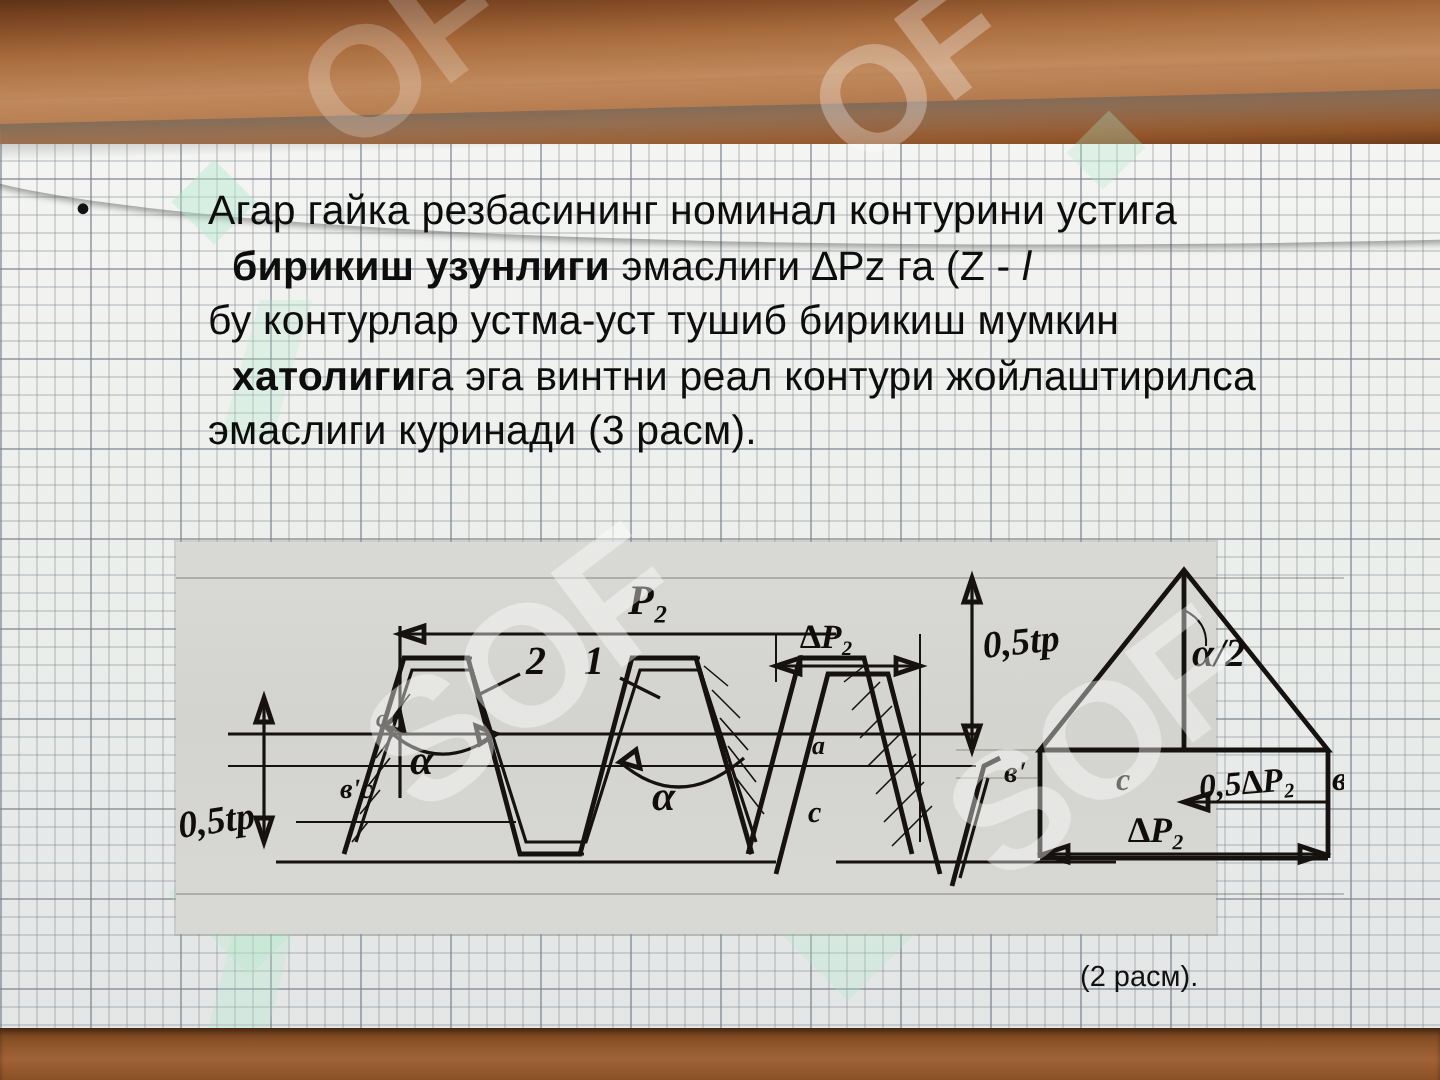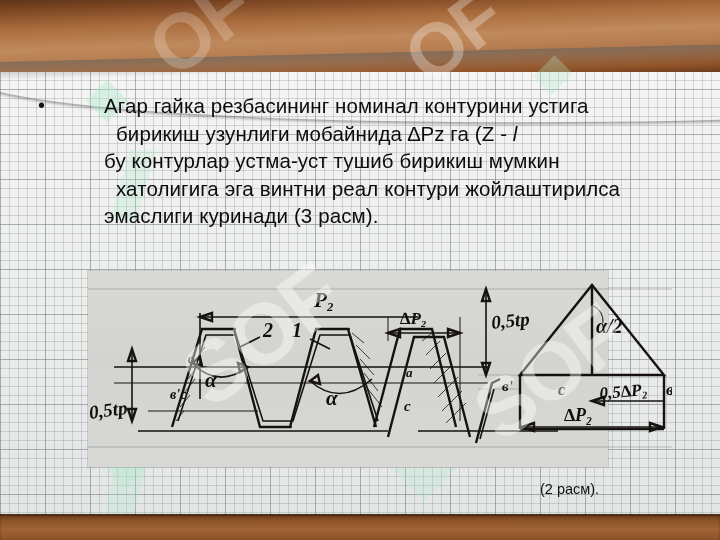--- a/index.html
+++ b/index.html
@@ -38,21 +38,21 @@
   }
   
   #content{position:absolute;left:38px;top:92px;width:640px;}
   .bullet-row{display:flex;align-items:flex-start;}
   .bullet-dot{
     width:18px;flex:0 0 18px;color:#111;font-size:20px;line-height:27px;text-align:left;
   }
   .bullet-text{
     color:#0d0d0d;font-size:20.5px;line-height:27.5px;letter-spacing:.1px;margin-left:48px;
   }
-  .b{font-weight:normal;padding-left:12px;}
+  .b{font-weight:bold;padding-left:12px;}
   
   #figure{
     position:absolute;left:88px;top:271px;width:520px;height:196px;
     background:linear-gradient(180deg,#d9dad6 0%,#d3d4d0 45%,#d8d9d5 100%);
     box-shadow:0 0 0 1px rgba(150,150,145,.35);
   }
   #figure svg{display:block;}
   .ln{stroke:#15120f;fill:none;}
   .thin{stroke-width:1;}
   .med{stroke-width:1.6;}
@@ -103,21 +103,21 @@
   <div class="wm wm-green" style="left:96px;top:418px;width:58px;height:58px;transform:rotate(45deg);opacity:.55;"></div>
   <div class="wm wm-green" style="left:112px;top:446px;width:30px;height:74px;transform:skewX(-14deg);opacity:.5;"></div>
   <div class="wm wm-green" style="left:398px;top:438px;width:52px;height:52px;transform:rotate(45deg);opacity:.5;"></div>
 
   <div id="content">
     <div class="bullet-row">
       <div class="bullet-dot">•</div>
       <div class="bullet-text">
         <div><span>Агар гайка резбасининг номинал контурини устига</span></div>
         <div>
-          <span class="b">бирикиш узунлиги</span><span> мобайнида </span><span>∆Pz</span><span> га (Z - </span><span style="font-style:italic">l</span>
+          <span class="b">бирикиш узунлиги</span><span> эмаслиги </span><span>∆Pz</span><span> га (Z - </span><span style="font-style:italic">l</span>
         </div>
         <div><span>бу контурлар устма-уст тушиб бирикиш мумкин</span></div>
         <div>
           <span class="b">хатолиги</span><span>га эга винтни реал контури жойлаштирилса</span>
         </div>
         <div><span>эмаслиги куринади (3 расм).</span></div>
       </div>
     </div>
   </div>
 

